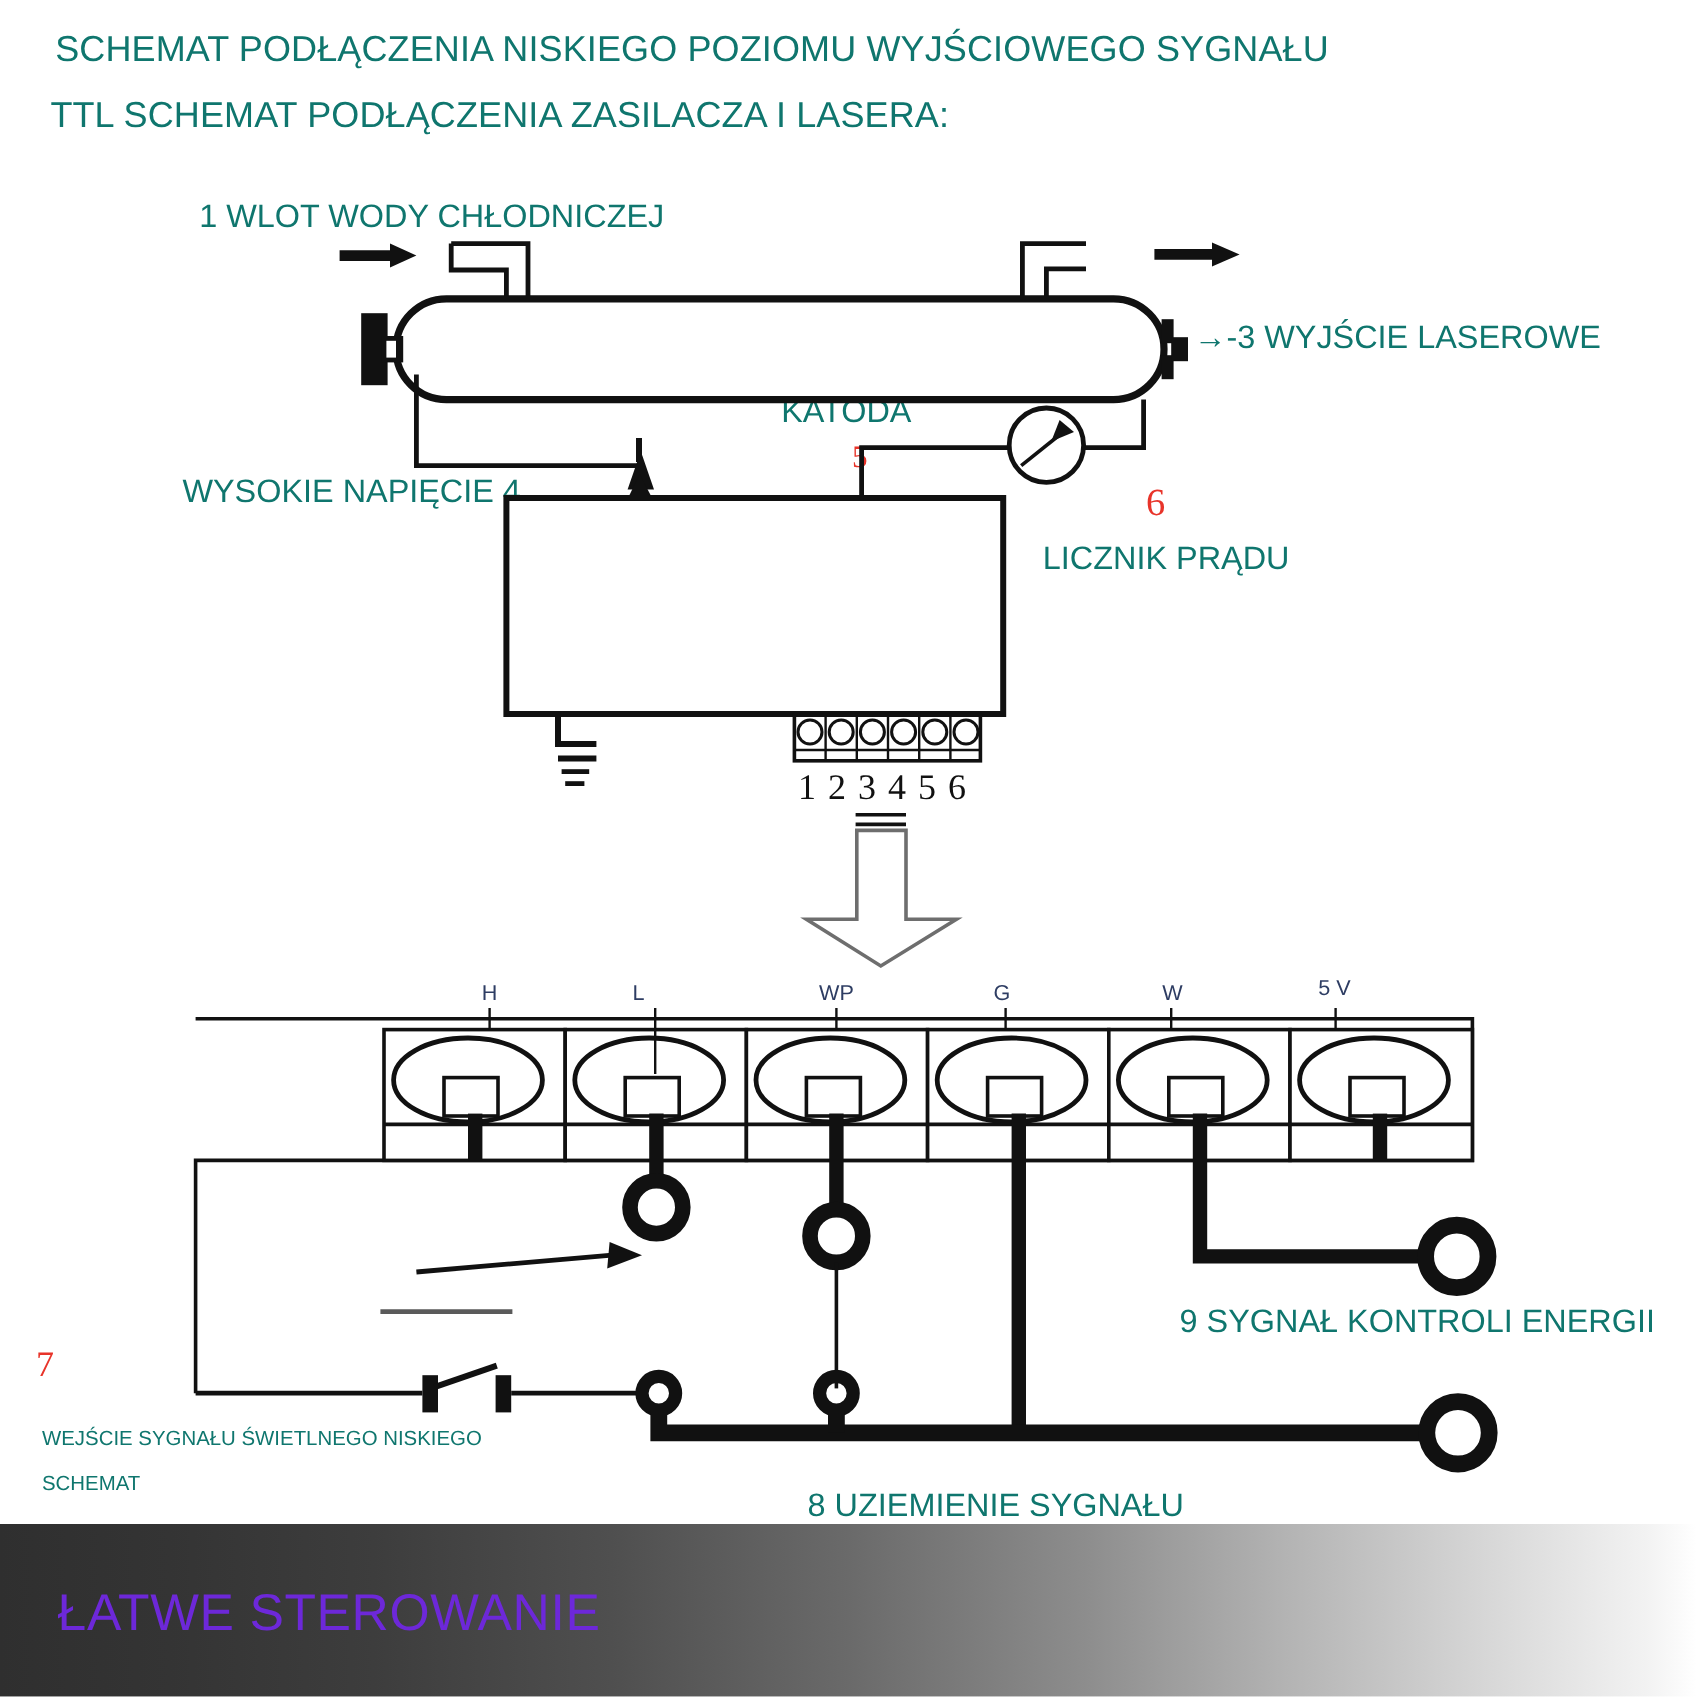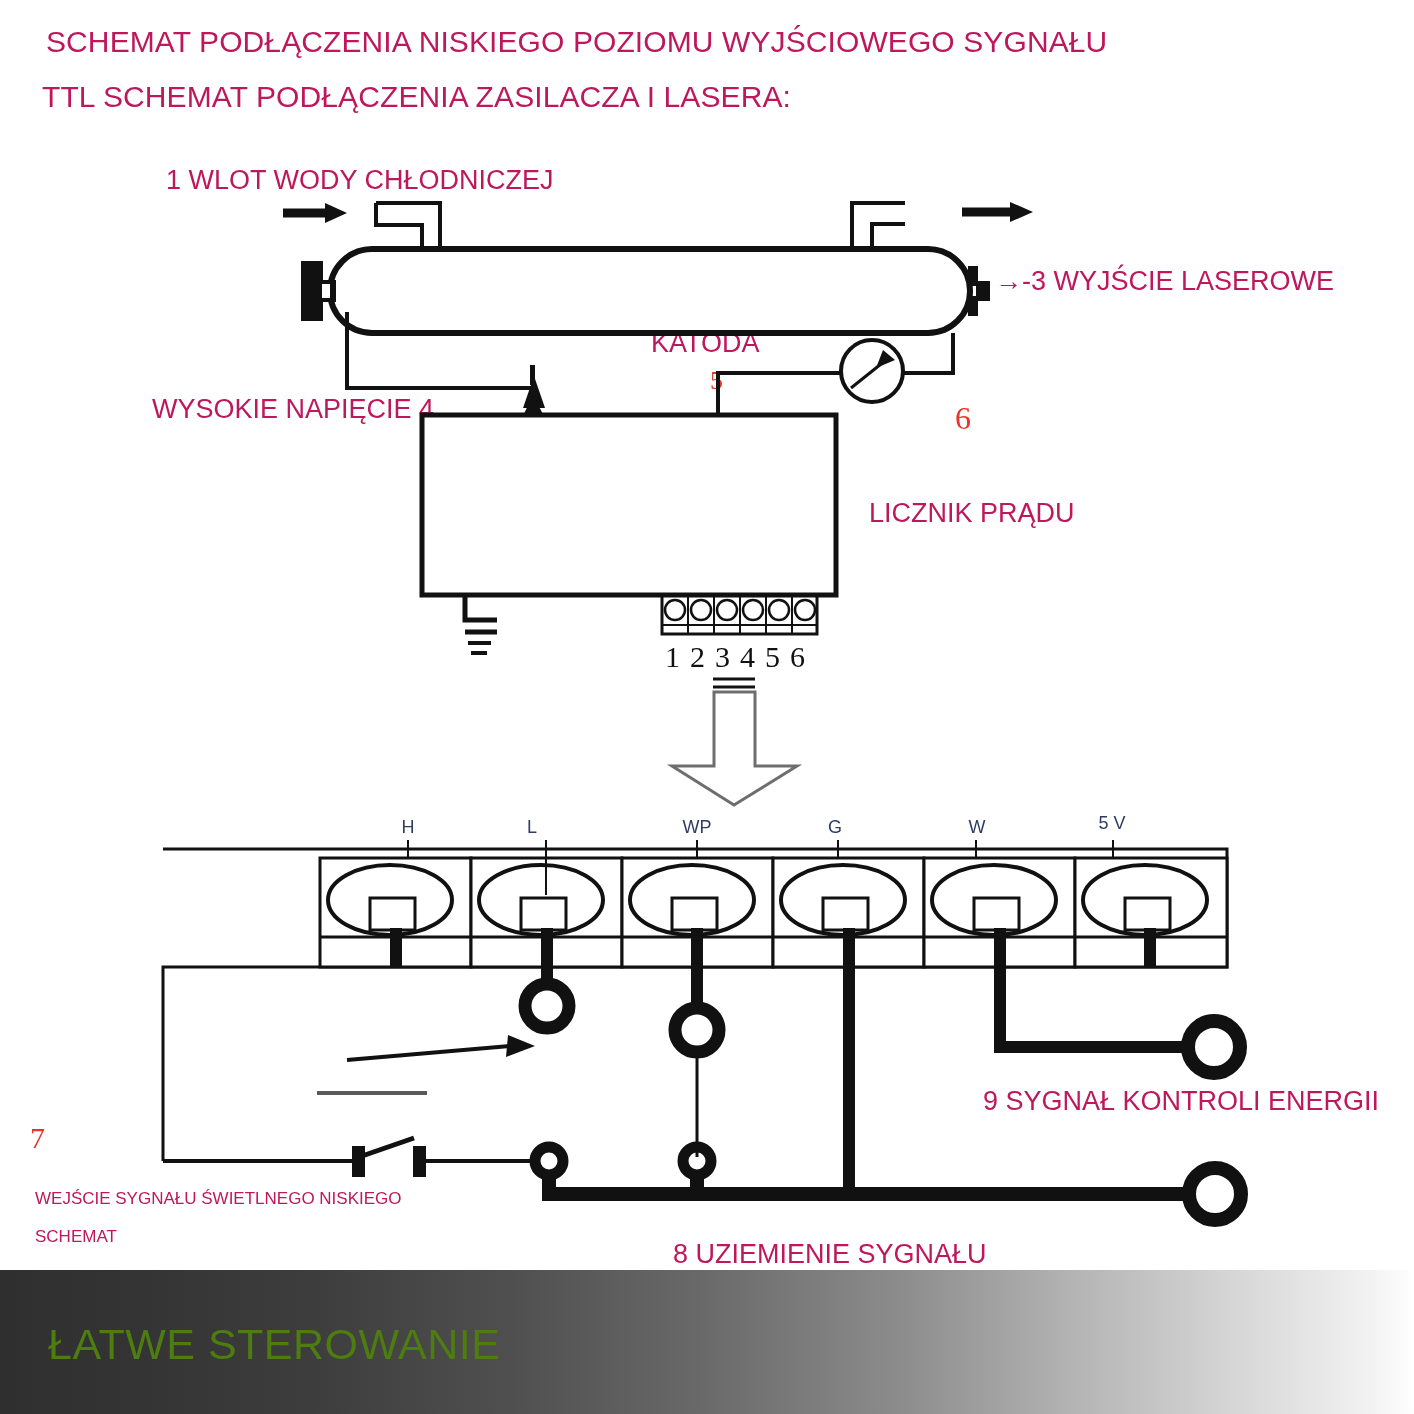--- a/index.html
+++ b/index.html
@@ -13,21 +13,21 @@
     width: 1414px;
     height: 1414px;
     background: #ffffff;
     overflow: hidden;
     font-family: "Liberation Sans", sans-serif;
   }
 
   
   .txt {
     position: absolute;
-    color: #be185d;
+    color: #0f766e;
     white-space: pre;
     line-height: 1.0;
   }
   .title {
     font-size: 30px;
     letter-spacing: 0.1px;
   }
   .lbl-lg { font-size: 27px; }
   .lbl-md { font-size: 24px; }
   .lbl-sm { font-size: 17px; }
@@ -70,21 +70,21 @@
     background: linear-gradient(to right,
         #2f2f2f 0%, #343434 10%, #3d3d3d 22%,
         #4f4f4f 36%, #6a6a6a 50%, #8d8d8d 64%,
         #b4b4b4 76%, #d8d8d8 88%, #f2f2f2 97%, #ffffff 100%);
   }
   #footer-text {
     position: absolute;
     left: 48px;
     top: 1320px;
     font-size: 43px;
-    color: #4d7c0f;
+    color: #6d28d9;
     white-space: pre;
     letter-spacing: 0.5px;
   }
 </style>
 </head>
 <body>
 
 <div id="page">
 
   <div class="txt title" style="left:46px; top:27px;">SCHEMAT PODŁĄCZENIA NISKIEGO POZIOMU WYJŚCIOWEGO SYGNAŁU</div>
@@ -93,21 +93,21 @@
   <div class="txt lbl-lg" style="left:166px; top:167px;">1 WLOT WODY CHŁODNICZEJ</div>
 
   <div class="txt lbl-md" style="left:483px; top:280px;">2 WANNA LASEROWA</div>
 
   <div class="txt lbl-lg" style="left:995px; top:268px;">→-3 WYJŚCIE LASEROWE</div>
 
   <div class="txt lbl-lg" style="left:651px; top:330px;">KATODA</div>
 
   <div class="txt lbl-lg" style="left:152px; top:396px;">WYSOKIE NAPIĘCIE 4,</div>
 
-  <div class="txt lbl-lg" style="left:869px; top:452px;margin-top:48px;">LICZNIK PRĄDU</div>
+  <div class="txt lbl-lg" style="left:869px; top:452px;">LICZNIK PRĄDU</div>
 
   <div class="redno" style="left:710px; top:366px; font-size:26px;">5</div>
 
   <div class="redno" style="left:955px; top:400px; font-size:32px;">6</div>
 
   <div class="termno" style="left:665px; top:640px;">1</div>
   <div class="termno" style="left:690px; top:640px;">2</div>
   <div class="termno" style="left:715px; top:640px;">3</div>
   <div class="termno" style="left:740px; top:640px;">4</div>
   <div class="termno" style="left:765px; top:640px;">5</div>

